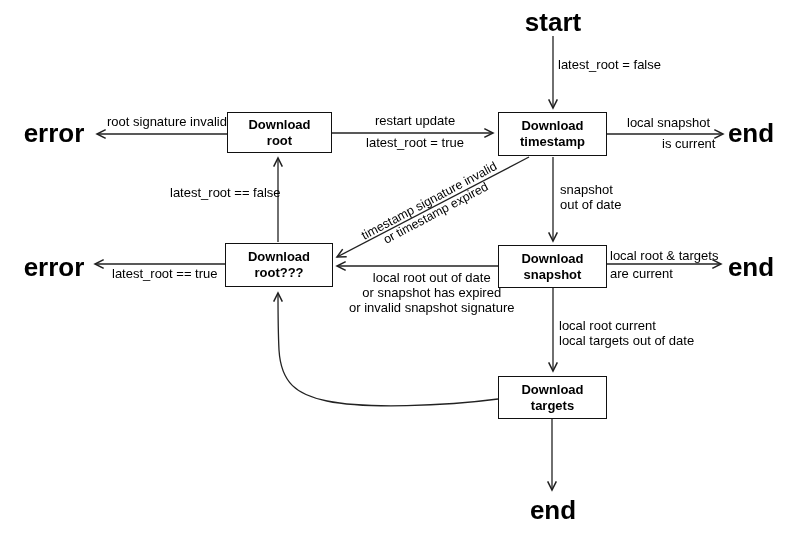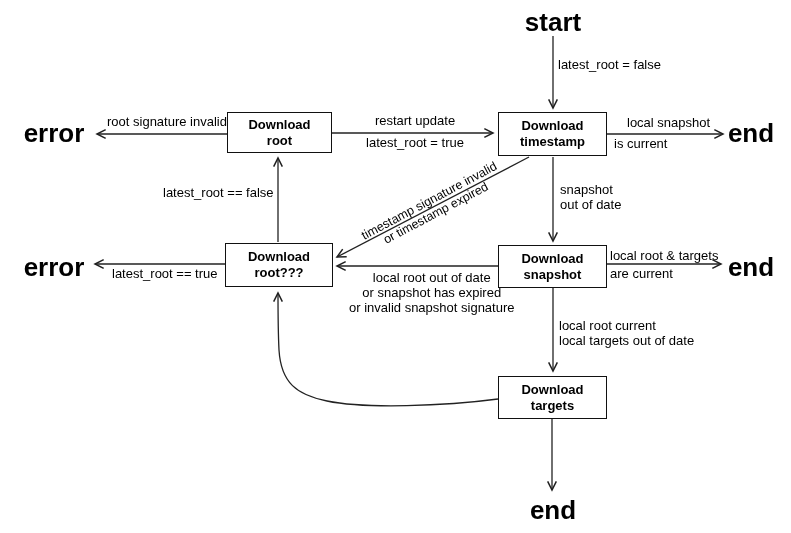--- a/index.html
+++ b/index.html
@@ -104,21 +104,21 @@
     <span>snapshot</span>
   </div>
   <div class="node" style="left:498px;top:376px;width:109px;height:43px;">
     <span>Download</span>
     <span>targets</span>
   </div>
 
   <div class="elabel" style="left:558px;top:58px;">latest_root = false</div>
 
   <div class="elabel" style="left:627px;top:116px;">local snapshot</div>
-  <div class="elabel" style="left:614px;top:137px;">is current</div>
+  <div class="elabel" style="left:662px;top:137px;">is current</div>
 
   <div class="elabel" style="left:107px;top:115px;">root signature invalid</div>
 
   <div class="elabel centered" style="left:332px;top:114px;width:166px;">restart update</div>
   <div class="elabel centered" style="left:332px;top:136px;width:166px;">latest_root = true</div>
 
   <div class="elabel multiline" style="left:560px;top:182px;">
     <div>snapshot</div>
     <div>out of date</div>
   </div>
@@ -129,21 +129,21 @@
   </div>
 
   <div class="elabel multiline" style="left:349px;top:270px;text-align:center;">
     <div>local root out of date</div>
     <div>or snapshot has expired</div>
     <div>or invalid snapshot signature</div>
   </div>
 
   <div class="elabel" style="left:112px;top:267px;">latest_root == true</div>
 
-  <div class="elabel" style="left:163px;top:186px;">latest_root == false</div>
+  <div class="elabel" style="left:170px;top:186px;">latest_root == false</div>
 
   <div class="elabel" style="left:610px;top:249px;">local root &amp; targets</div>
   <div class="elabel" style="left:610px;top:267px;">are current</div>
 
   <div class="elabel multiline" style="left:559px;top:318px;">
     <div>local root current</div>
     <div>local targets out of date</div>
   </div>
 
 

